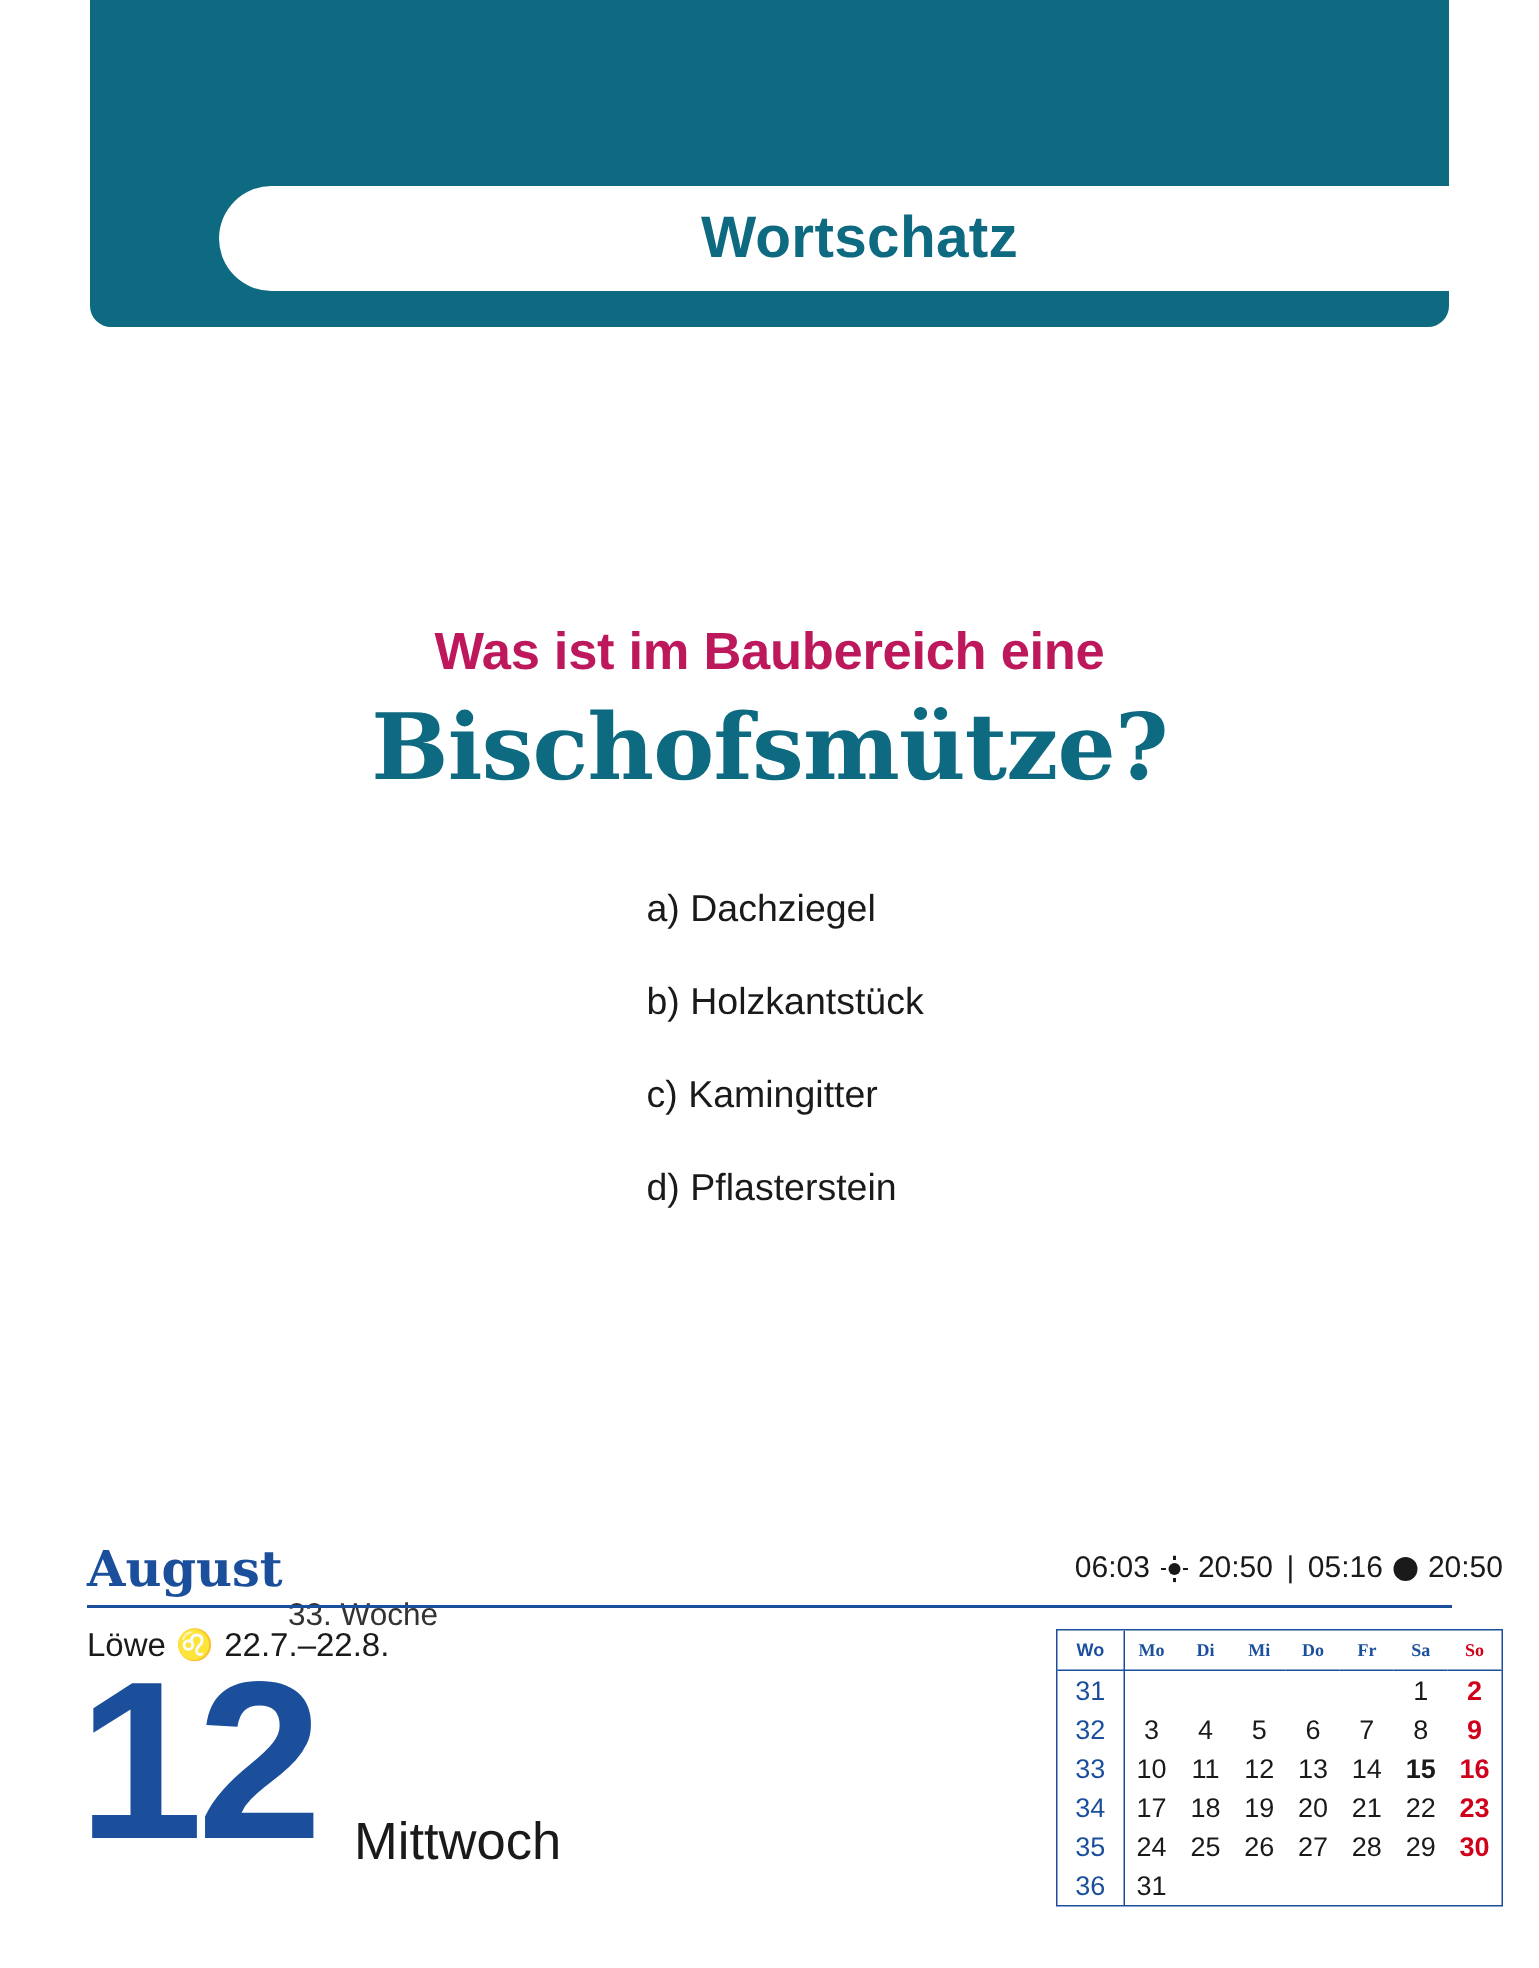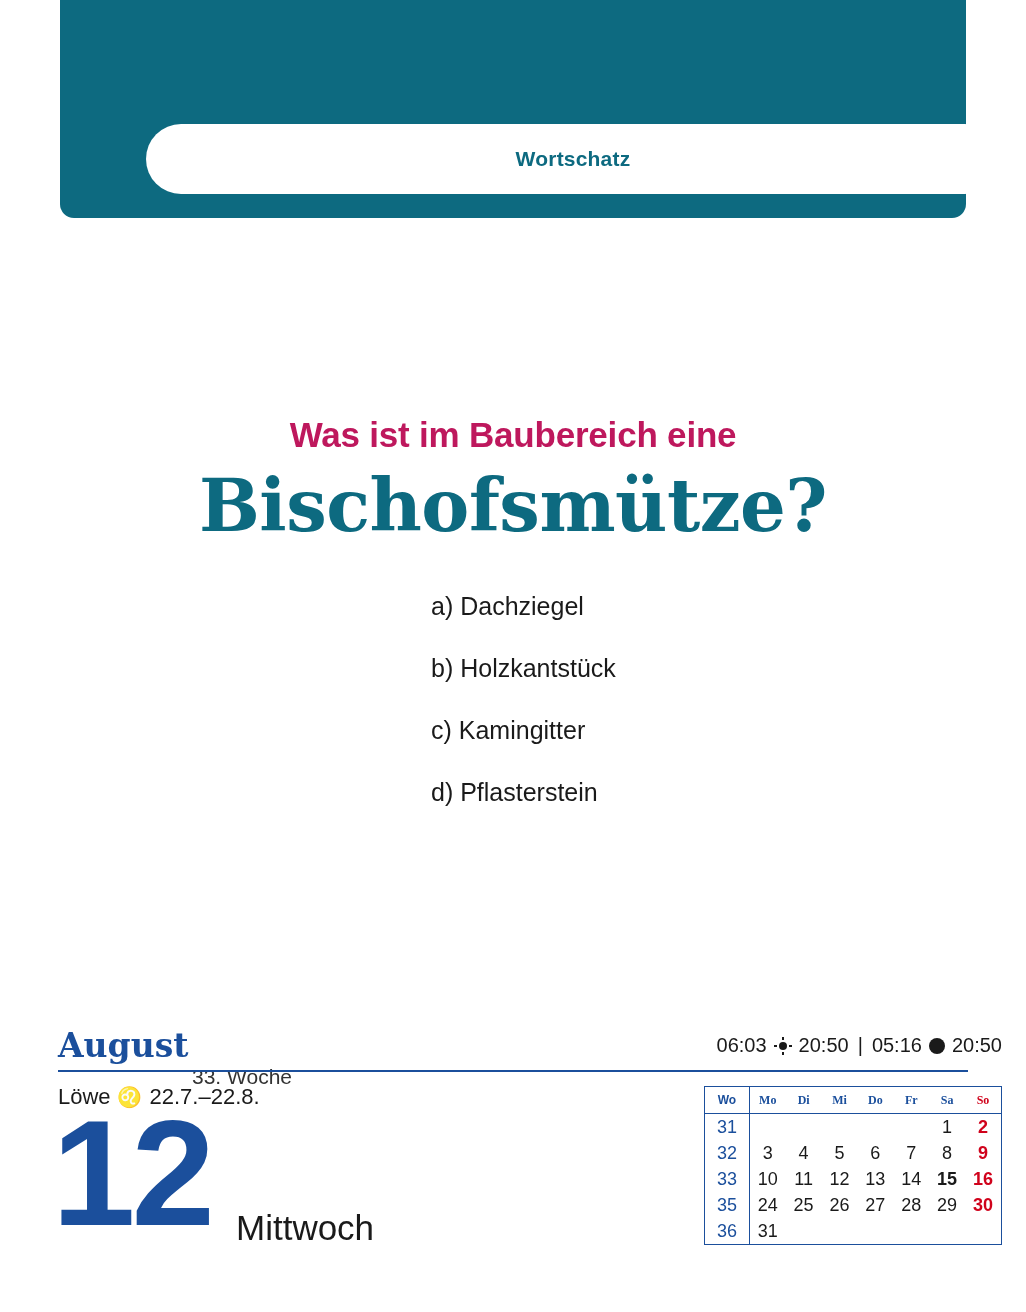--- a/index.html
+++ b/index.html
@@ -33,21 +33,21 @@
     width: 854px;
     height: 70px;
     background: #ffffff;
     border-radius: 35px;
     display: flex;
     align-items: center;
     justify-content: center;
   }
   .header-pill-label {
     color: #0d6a80;
-    font-size: 21px;
+    font-size: 39px;
     font-weight: bold;
     letter-spacing: 0.2px;
   }
 
   
   .question-wrap {
     position: absolute;
     left: 0;
     top: 415px;
     width: 1026px;
@@ -55,21 +55,21 @@
   }
   .question-line1 {
     color: #be185d;
     font-size: 35px;
     font-weight: bold;
     letter-spacing: -0.2px;
   }
   .question-line2 {
     color: #0d6a80;
     font-family: "DejaVu Serif", serif;
-    font-size: 72px;
+    font-size: 61px;
     font-weight: bold;
     margin-top: 8px;
     letter-spacing: -0.5px;
   }
 
   
   .answers {
     position: absolute;
     left: 0;
     top: 592px;
@@ -352,20 +352,30 @@
             <td class="wo">33</td>
             <td class="day">10</td>
             <td class="day">11</td>
             <td class="day">12</td>
             <td class="day">13</td>
             <td class="day">14</td>
             <td class="day today">15</td>
             <td class="day sunday">16</td>
           </tr>
           <tr>
+            <td class="wo">34</td>
+            <td class="day">17</td>
+            <td class="day">18</td>
+            <td class="day">19</td>
+            <td class="day">20</td>
+            <td class="day">21</td>
+            <td class="day">22</td>
+            <td class="day sunday">23</td>
+          </tr>
+          <tr>
             <td class="wo">35</td>
             <td class="day">24</td>
             <td class="day">25</td>
             <td class="day">26</td>
             <td class="day">27</td>
             <td class="day">28</td>
             <td class="day">29</td>
             <td class="day sunday">30</td>
           </tr>
           <tr>

